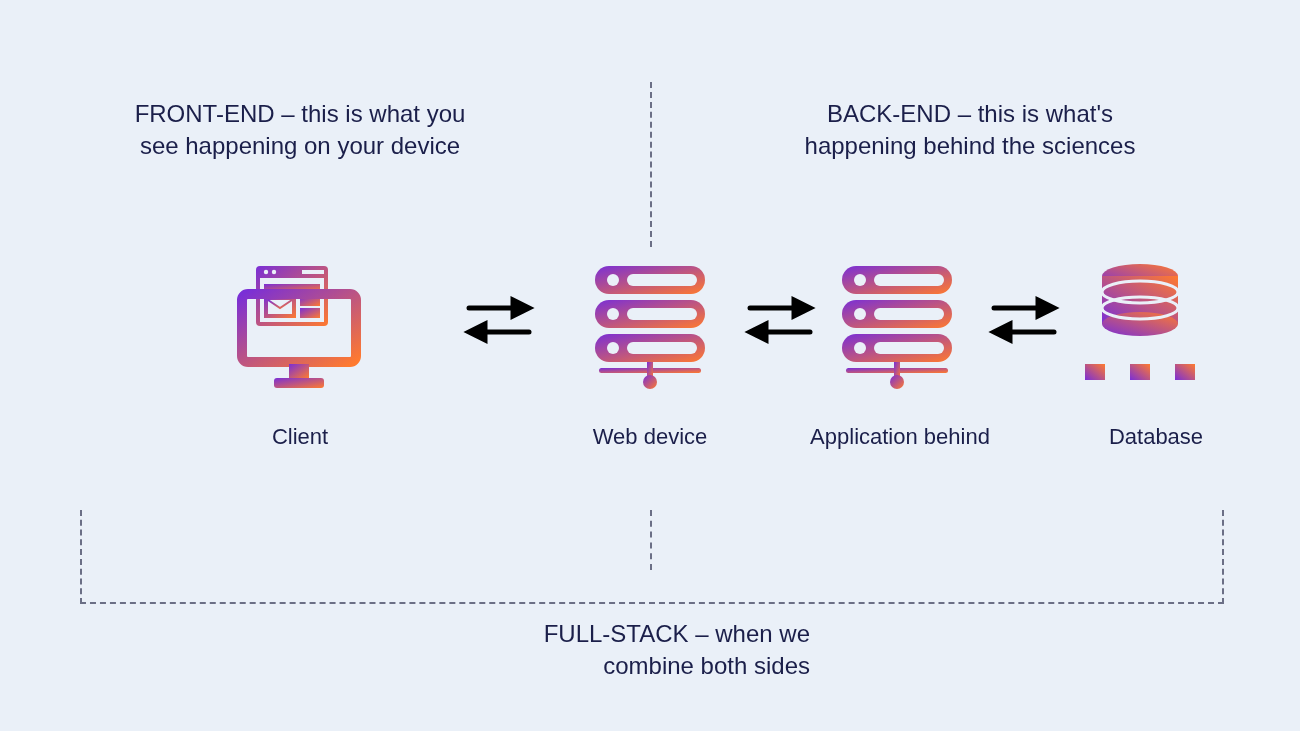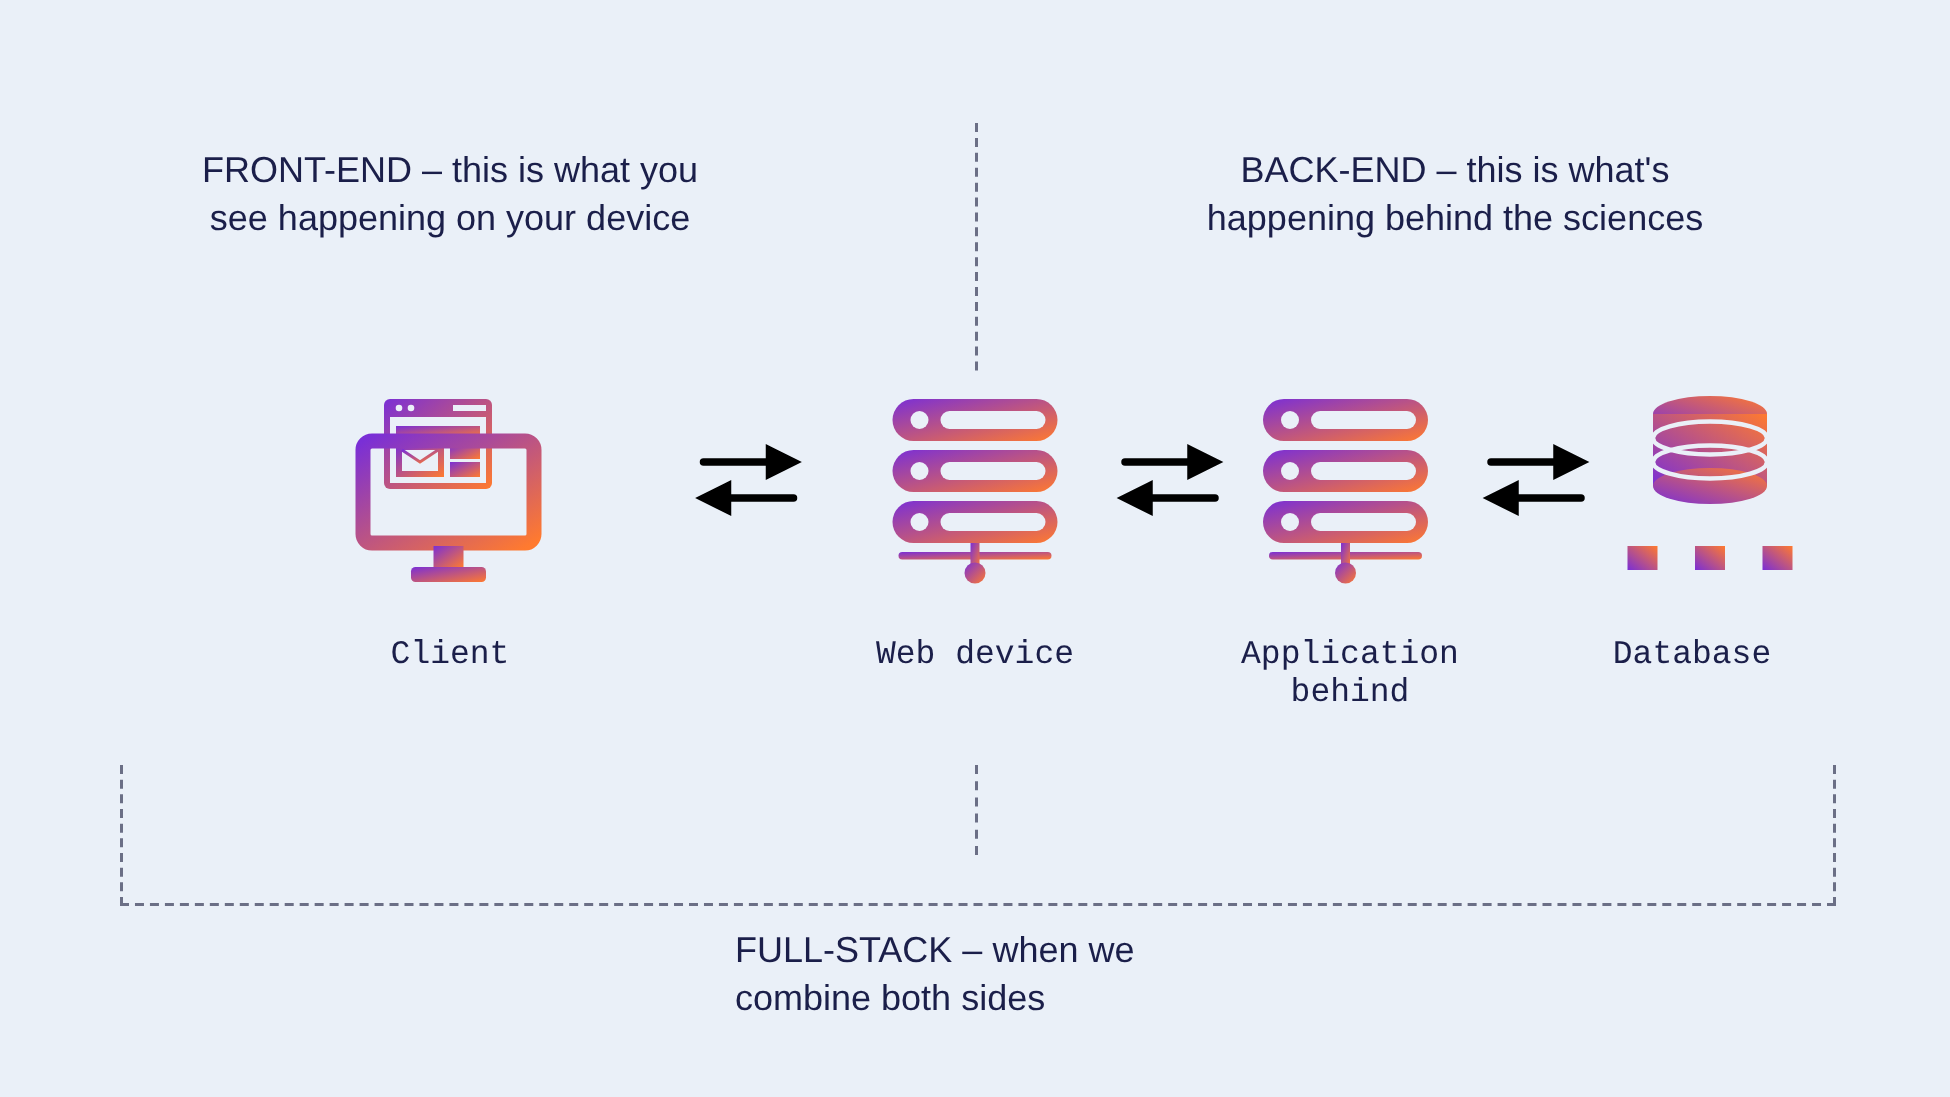--- a/index.html
+++ b/index.html
@@ -14,31 +14,30 @@
   }
   .canvas {
     position: relative;
     width: 1300px;
     height: 731px;
   }
   .caption {
     position: absolute;
     font-size: 24px;
     line-height: 1.35;
-    text-align: left;
+    text-align: right;
     color: #1b1f4a;
     font-weight: 500;
   }
   .label {
     position: absolute;
     font-size: 22px;
     text-align: center;
     color: #1b1f4a;
     font-weight: 500;
-    font-family: Liberation Mono, monospace;
   }
   .node-icon {
     position: absolute;
     width: 130px;
     height: 130px;
   }
   .arrow-pair {
     position: absolute;
     width: 80px;
     height: 60px;
@@ -207,15 +206,15 @@
         <line x1="20" y1="92" x2="110" y2="92"></line>
         <line x1="20" y1="92" x2="20" y2="106"></line>
         <line x1="65" y1="92" x2="65" y2="106"></line>
         <line x1="110" y1="92" x2="110" y2="106"></line>
         <rect x="10" y="104" width="20" height="16" stroke="none"></rect>
         <rect x="55" y="104" width="20" height="16" stroke="none"></rect>
         <rect x="100" y="104" width="20" height="16" stroke="none"></rect>
       </g>
     </svg>
   </div>
-  <div class="label" style="left:1048px; top:424px; width:160px;">Database</div>
+  <div class="label" style="left:1076px; top:424px; width:160px;">Database</div>
 
 </div>
 
 </body></html>

